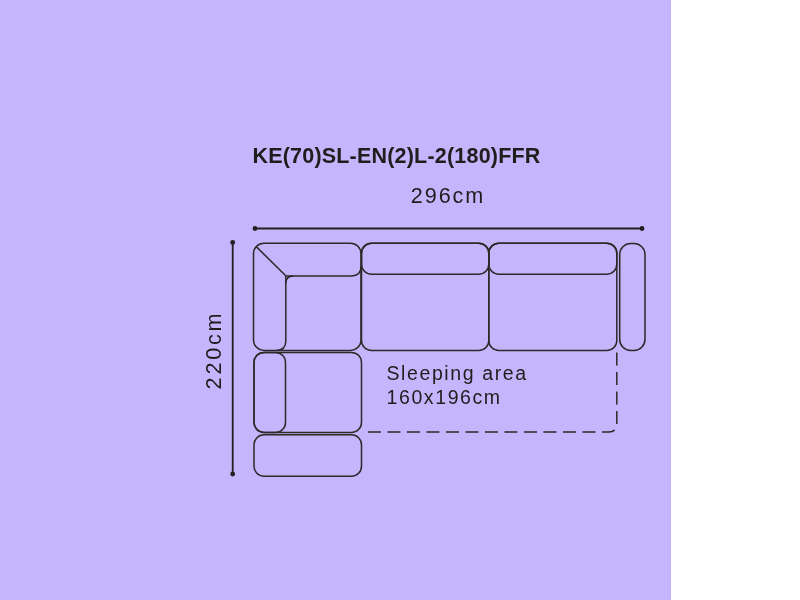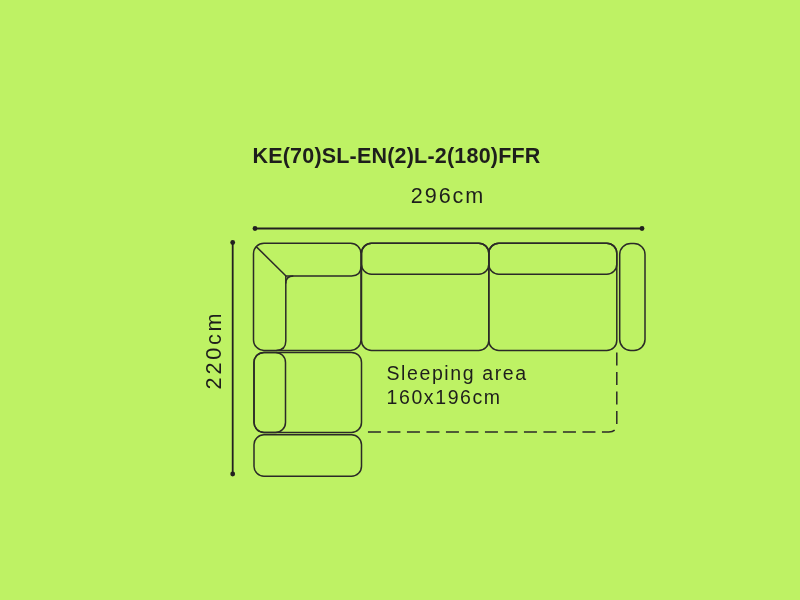--- a/index.html
+++ b/index.html
@@ -1,16 +1,16 @@
 <!DOCTYPE html>
 <html><head>
 <meta charset="utf-8">
 <style>
   html,body{margin:0;padding:0;background:#ffffff;}
-  .page{width:800px;height:600px;position:relative;background:#bef264;overflow:hidden;
+  .page{width:671px;height:600px;position:relative;background:#c4b5fd;overflow:hidden;
         font-family:"Liberation Sans", sans-serif;}
 </style>
 </head>
 <body>
 <div class="page">
 <svg width="800" height="600" viewBox="0 0 800 600" xmlns="http://www.w3.org/2000/svg">
 
   <text x="396.5" y="162.8" text-anchor="middle" font-family="Liberation Sans, sans-serif" font-weight="bold" font-size="21.5" letter-spacing="0.2" fill="#1e1e1c">KE(70)SL-EN(2)L-2(180)FFR</text>
 
   <g stroke="#22211f" stroke-width="1.8" fill="#22211f">

